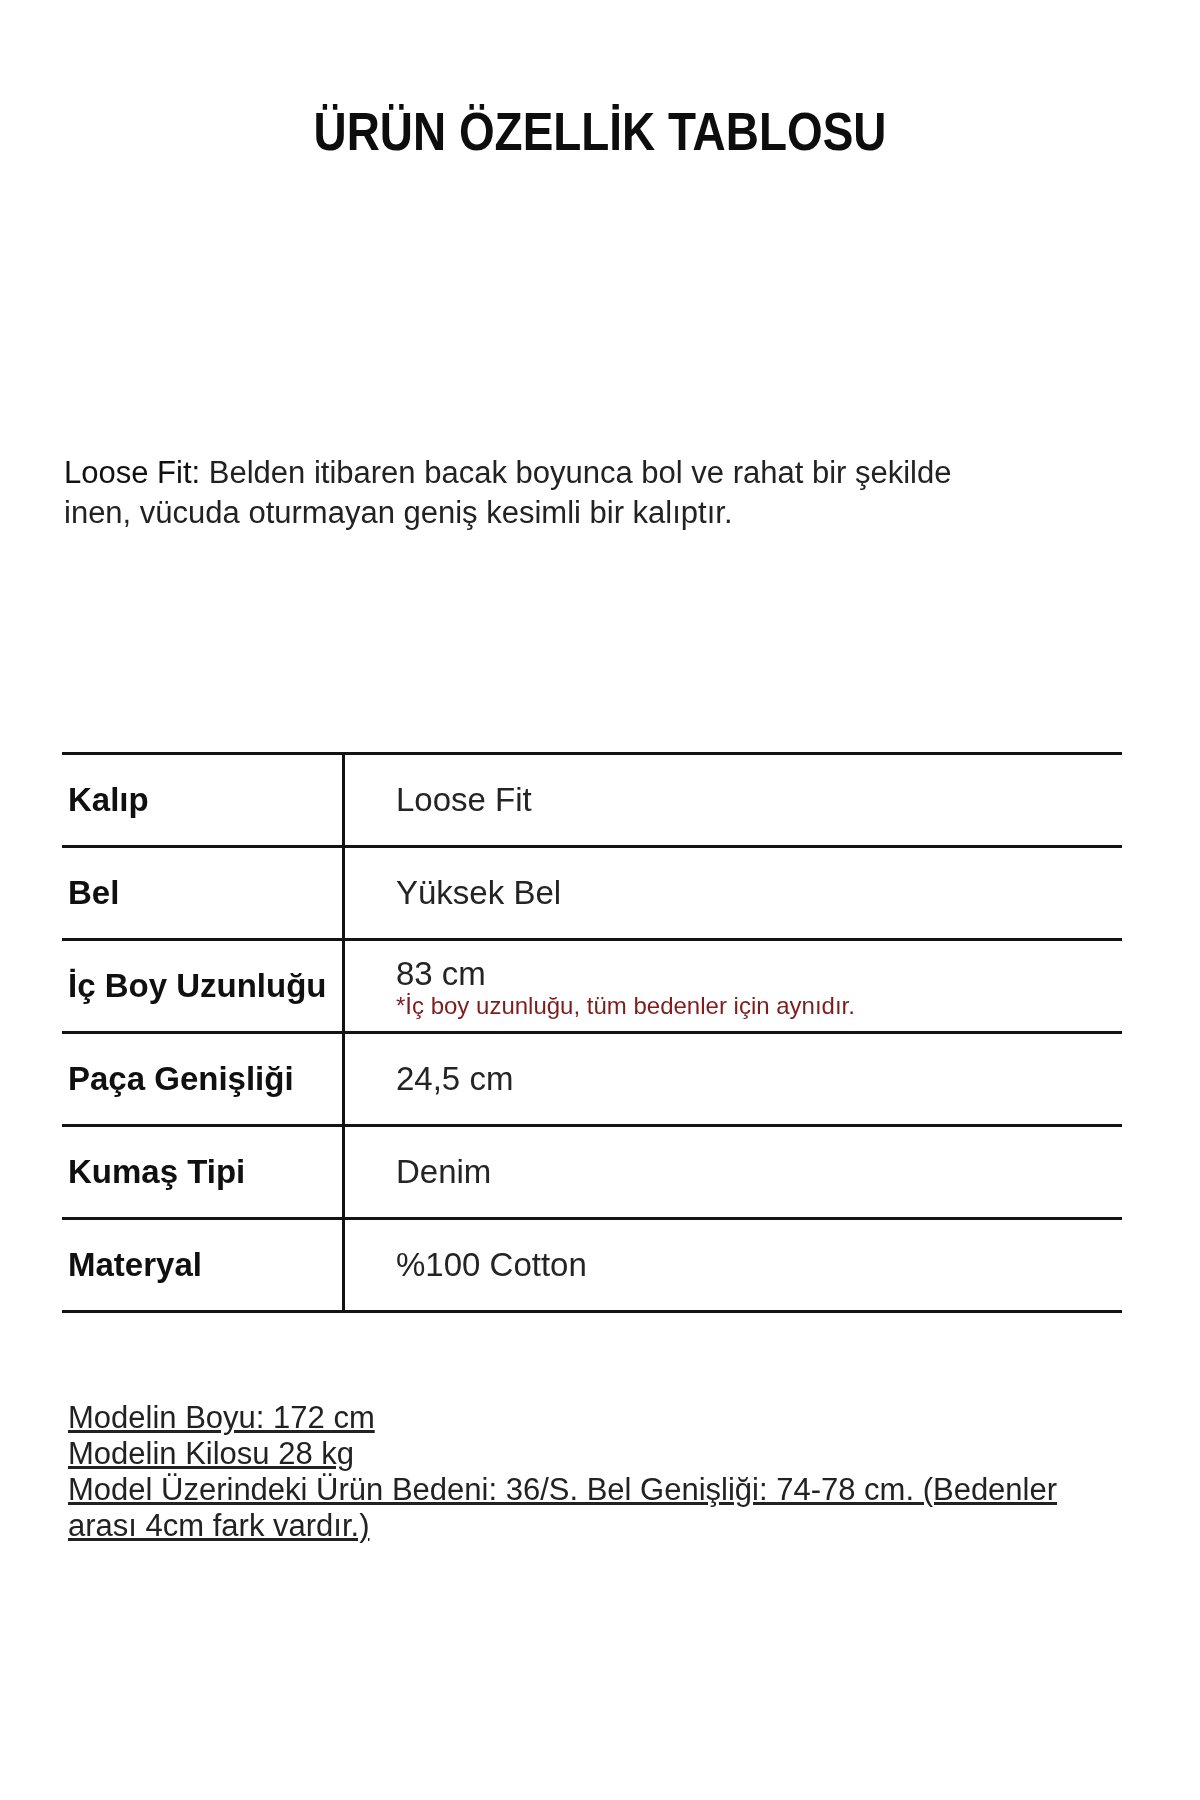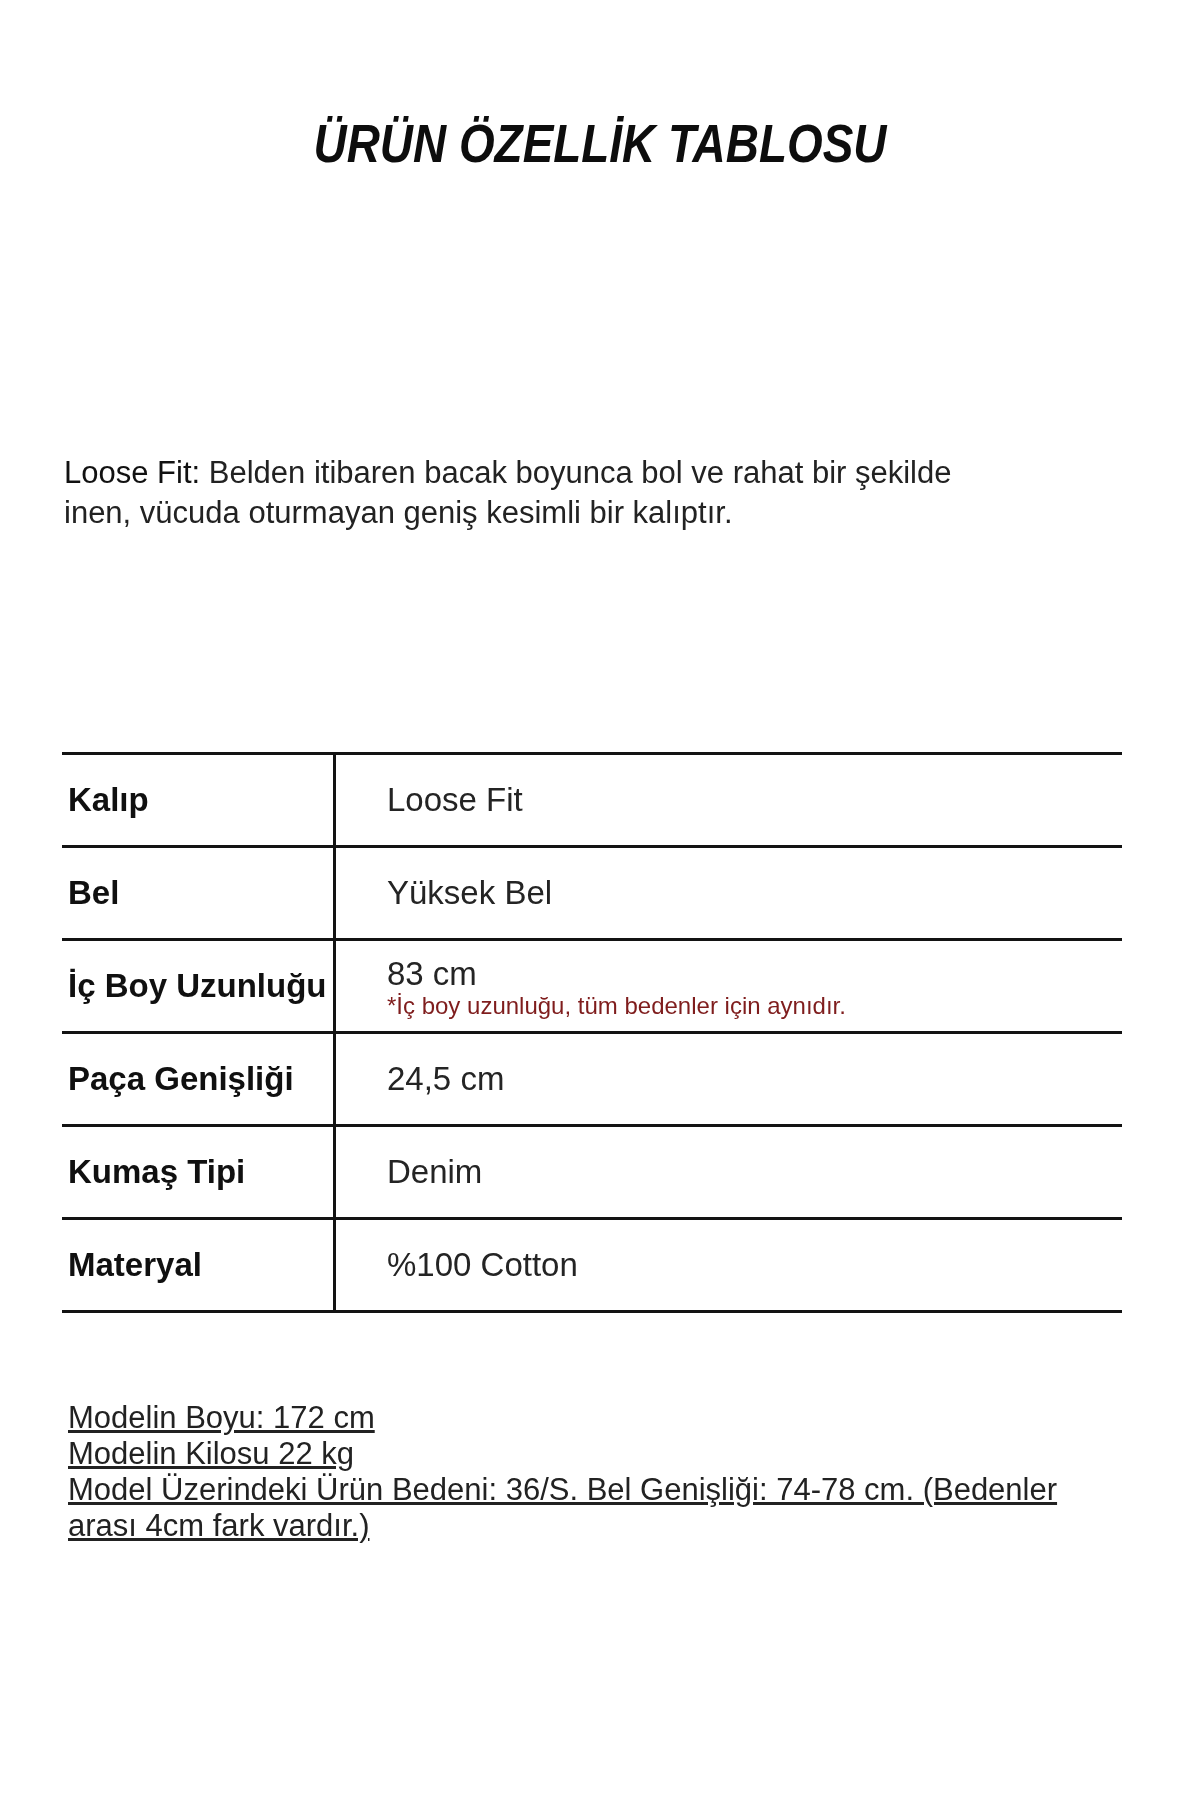--- a/index.html
+++ b/index.html
@@ -13,25 +13,24 @@
     height: 1800px;
     background: #ffffff;
     font-family: "Liberation Sans", "DejaVu Sans", sans-serif;
     color: #1c1c1c;
     overflow: hidden;
   }
 
   
   .title-wrap {
     position: absolute;
-    top: 112px;
+    top: 100px;
     left: 0;
     width: 1200px;
     text-align: center;
-    font-style: italic;
   }
   .title-inner {
     display: inline-block;
     font-size: 54px;
     font-weight: bold;
     letter-spacing: 0px;
     color: #0d0d0d;
     transform: scaleX(0.85);
     transform-origin: center;
     white-space: nowrap;
@@ -82,20 +81,21 @@
     color: #101010;
   }
   .value-cell {
     flex: 1;
     border-left: 3px solid #131313;
     box-sizing: border-box;
     padding-left: 51px;
     display: flex;
     flex-direction: column;
     justify-content: center;
+    margin-left: 9px;
   }
   .value-main {
     font-size: 33px;
     line-height: 38px;
     color: #242424;
   }
   .value-note {
     font-size: 24px;
     line-height: 25px;
     color: #7f1d1d;
@@ -176,18 +176,18 @@
       <div class="value-cell">
         <div class="value-main">%100 Cotton</div>
 
       </div>
     </div>
 
   </div>
 
   <div class="model-info">
     <div>Modelin Boyu: 172 cm</div>
-    <div>Modelin Kilosu 22 kg</div>
+    <div>Modelin Kilosu 28 kg</div>
     <div>Model Üzerindeki Ürün Bedeni: 36/S. Bel Genişliği: 74-78 cm. (Bedenler</div>
     <div>arası 4cm fark vardır.)</div>
   </div>
 
 </div>
 
 </body></html>

